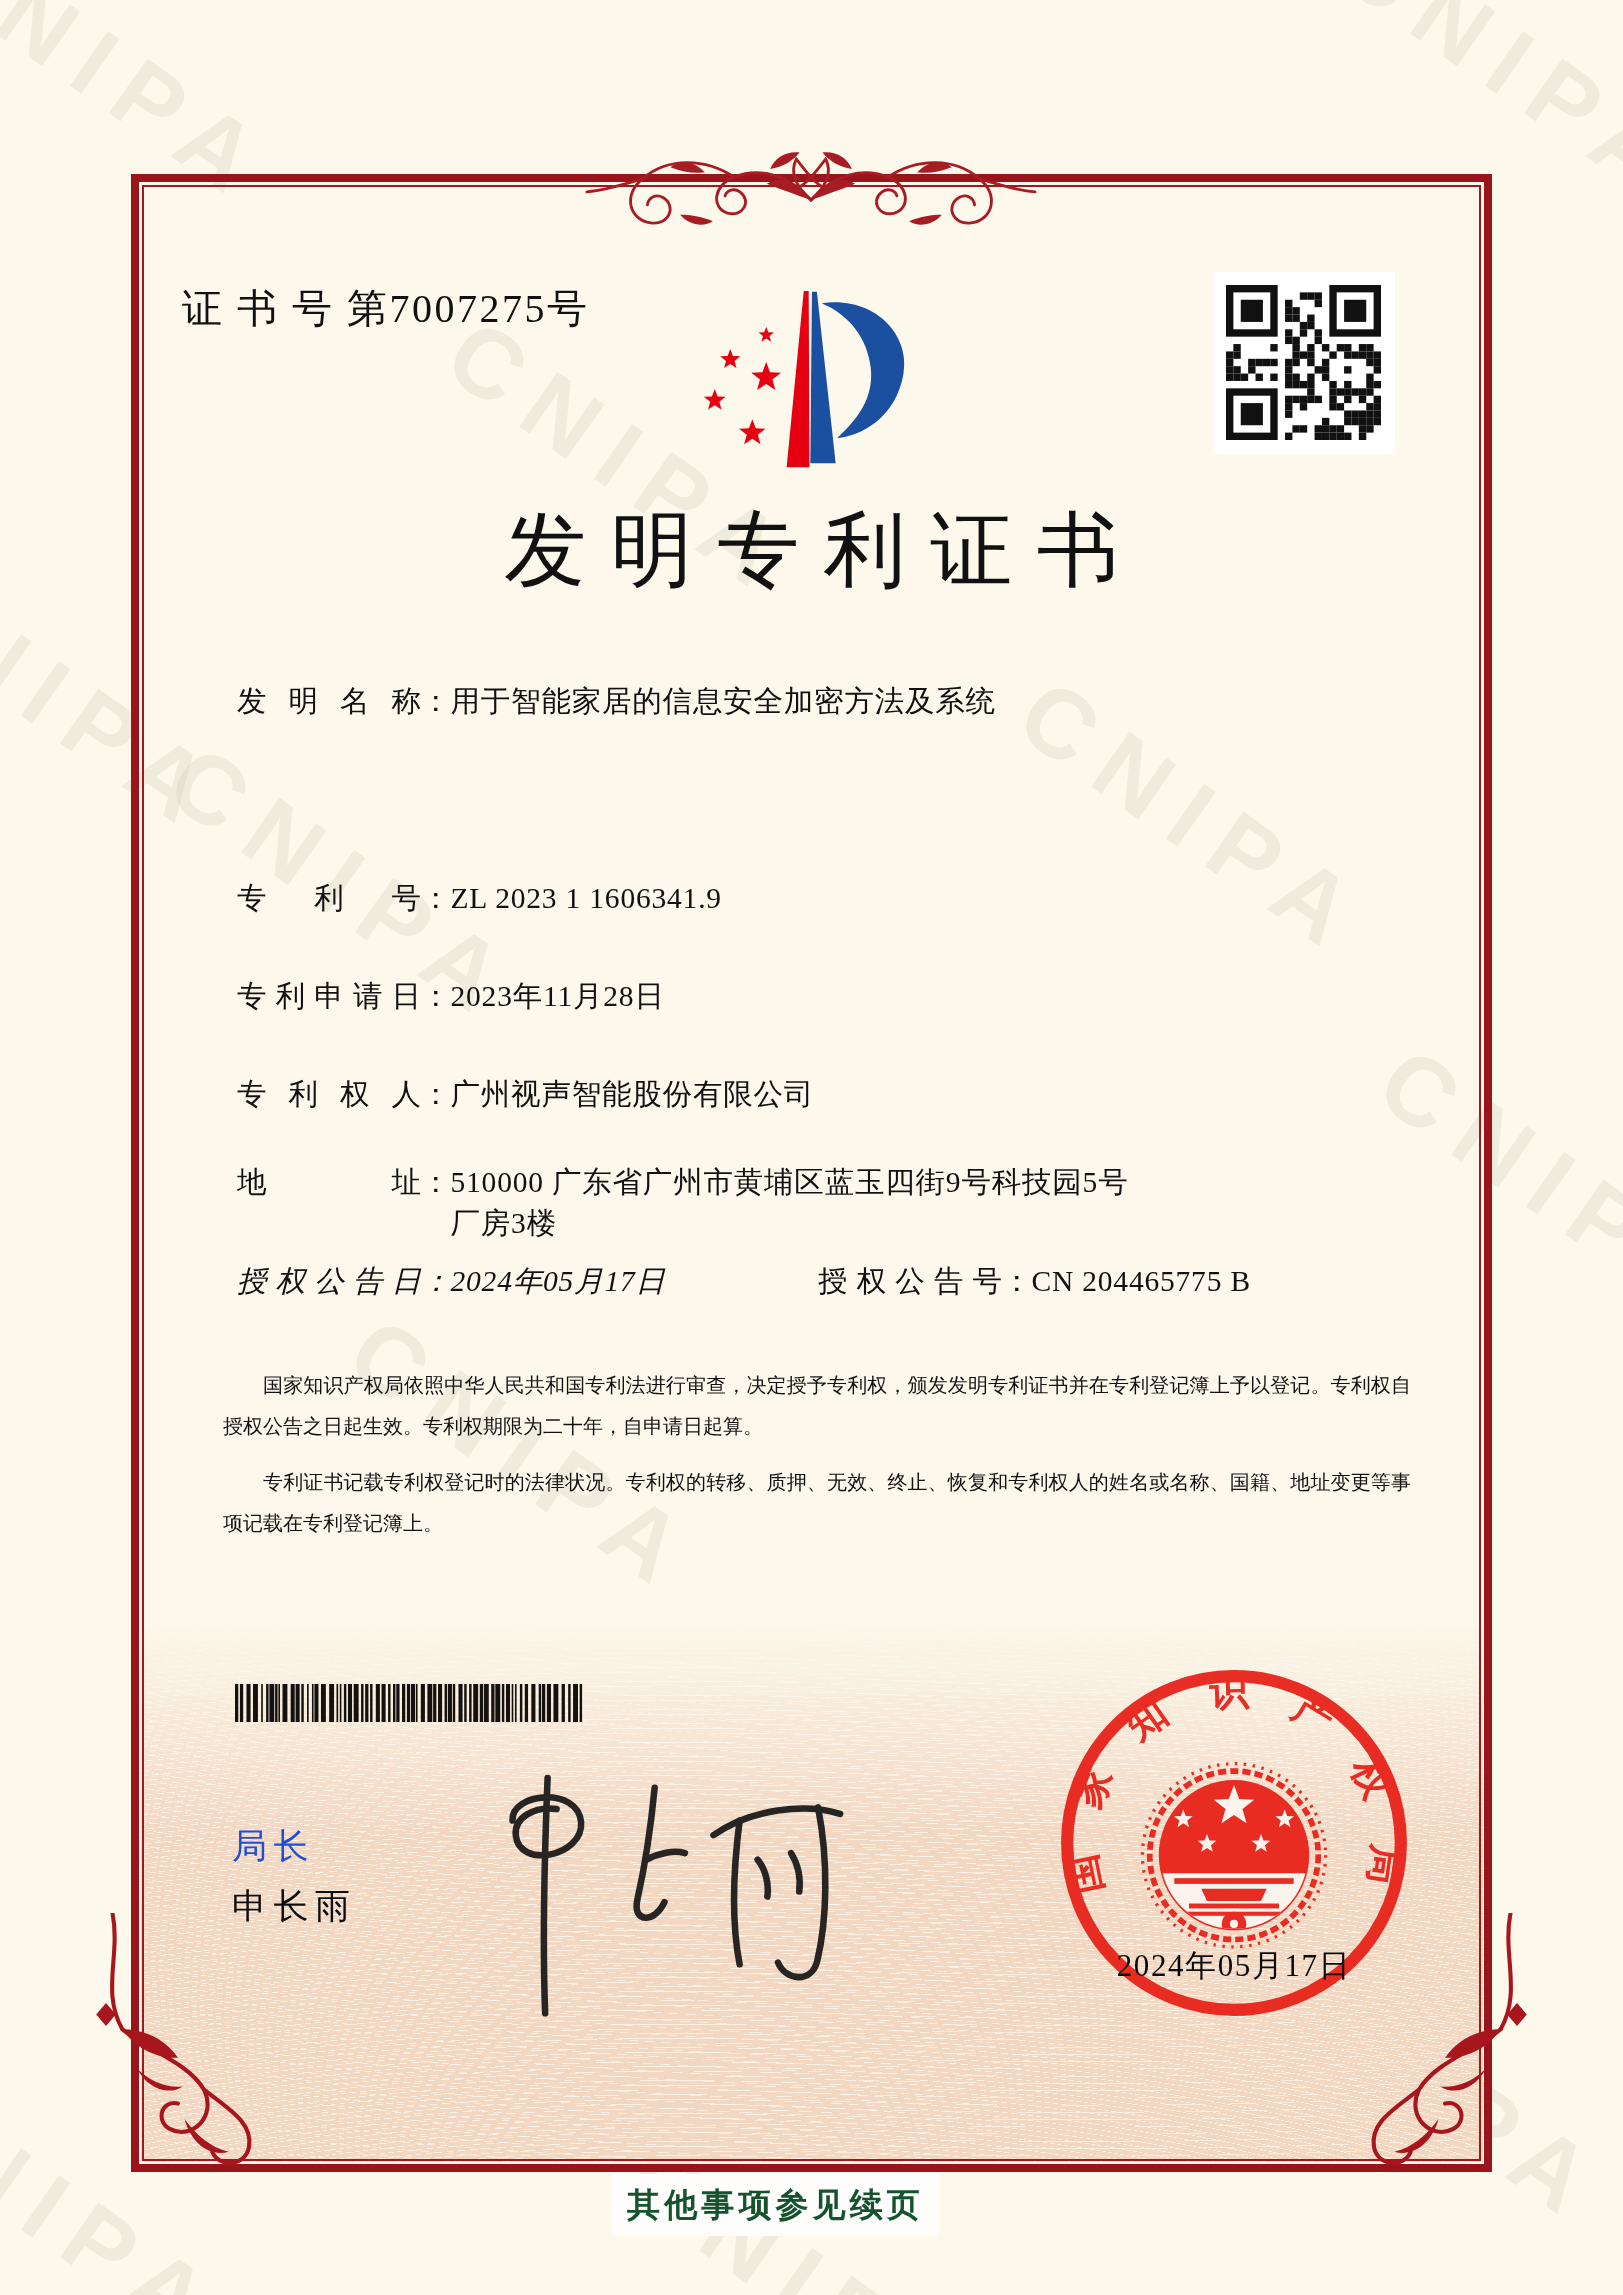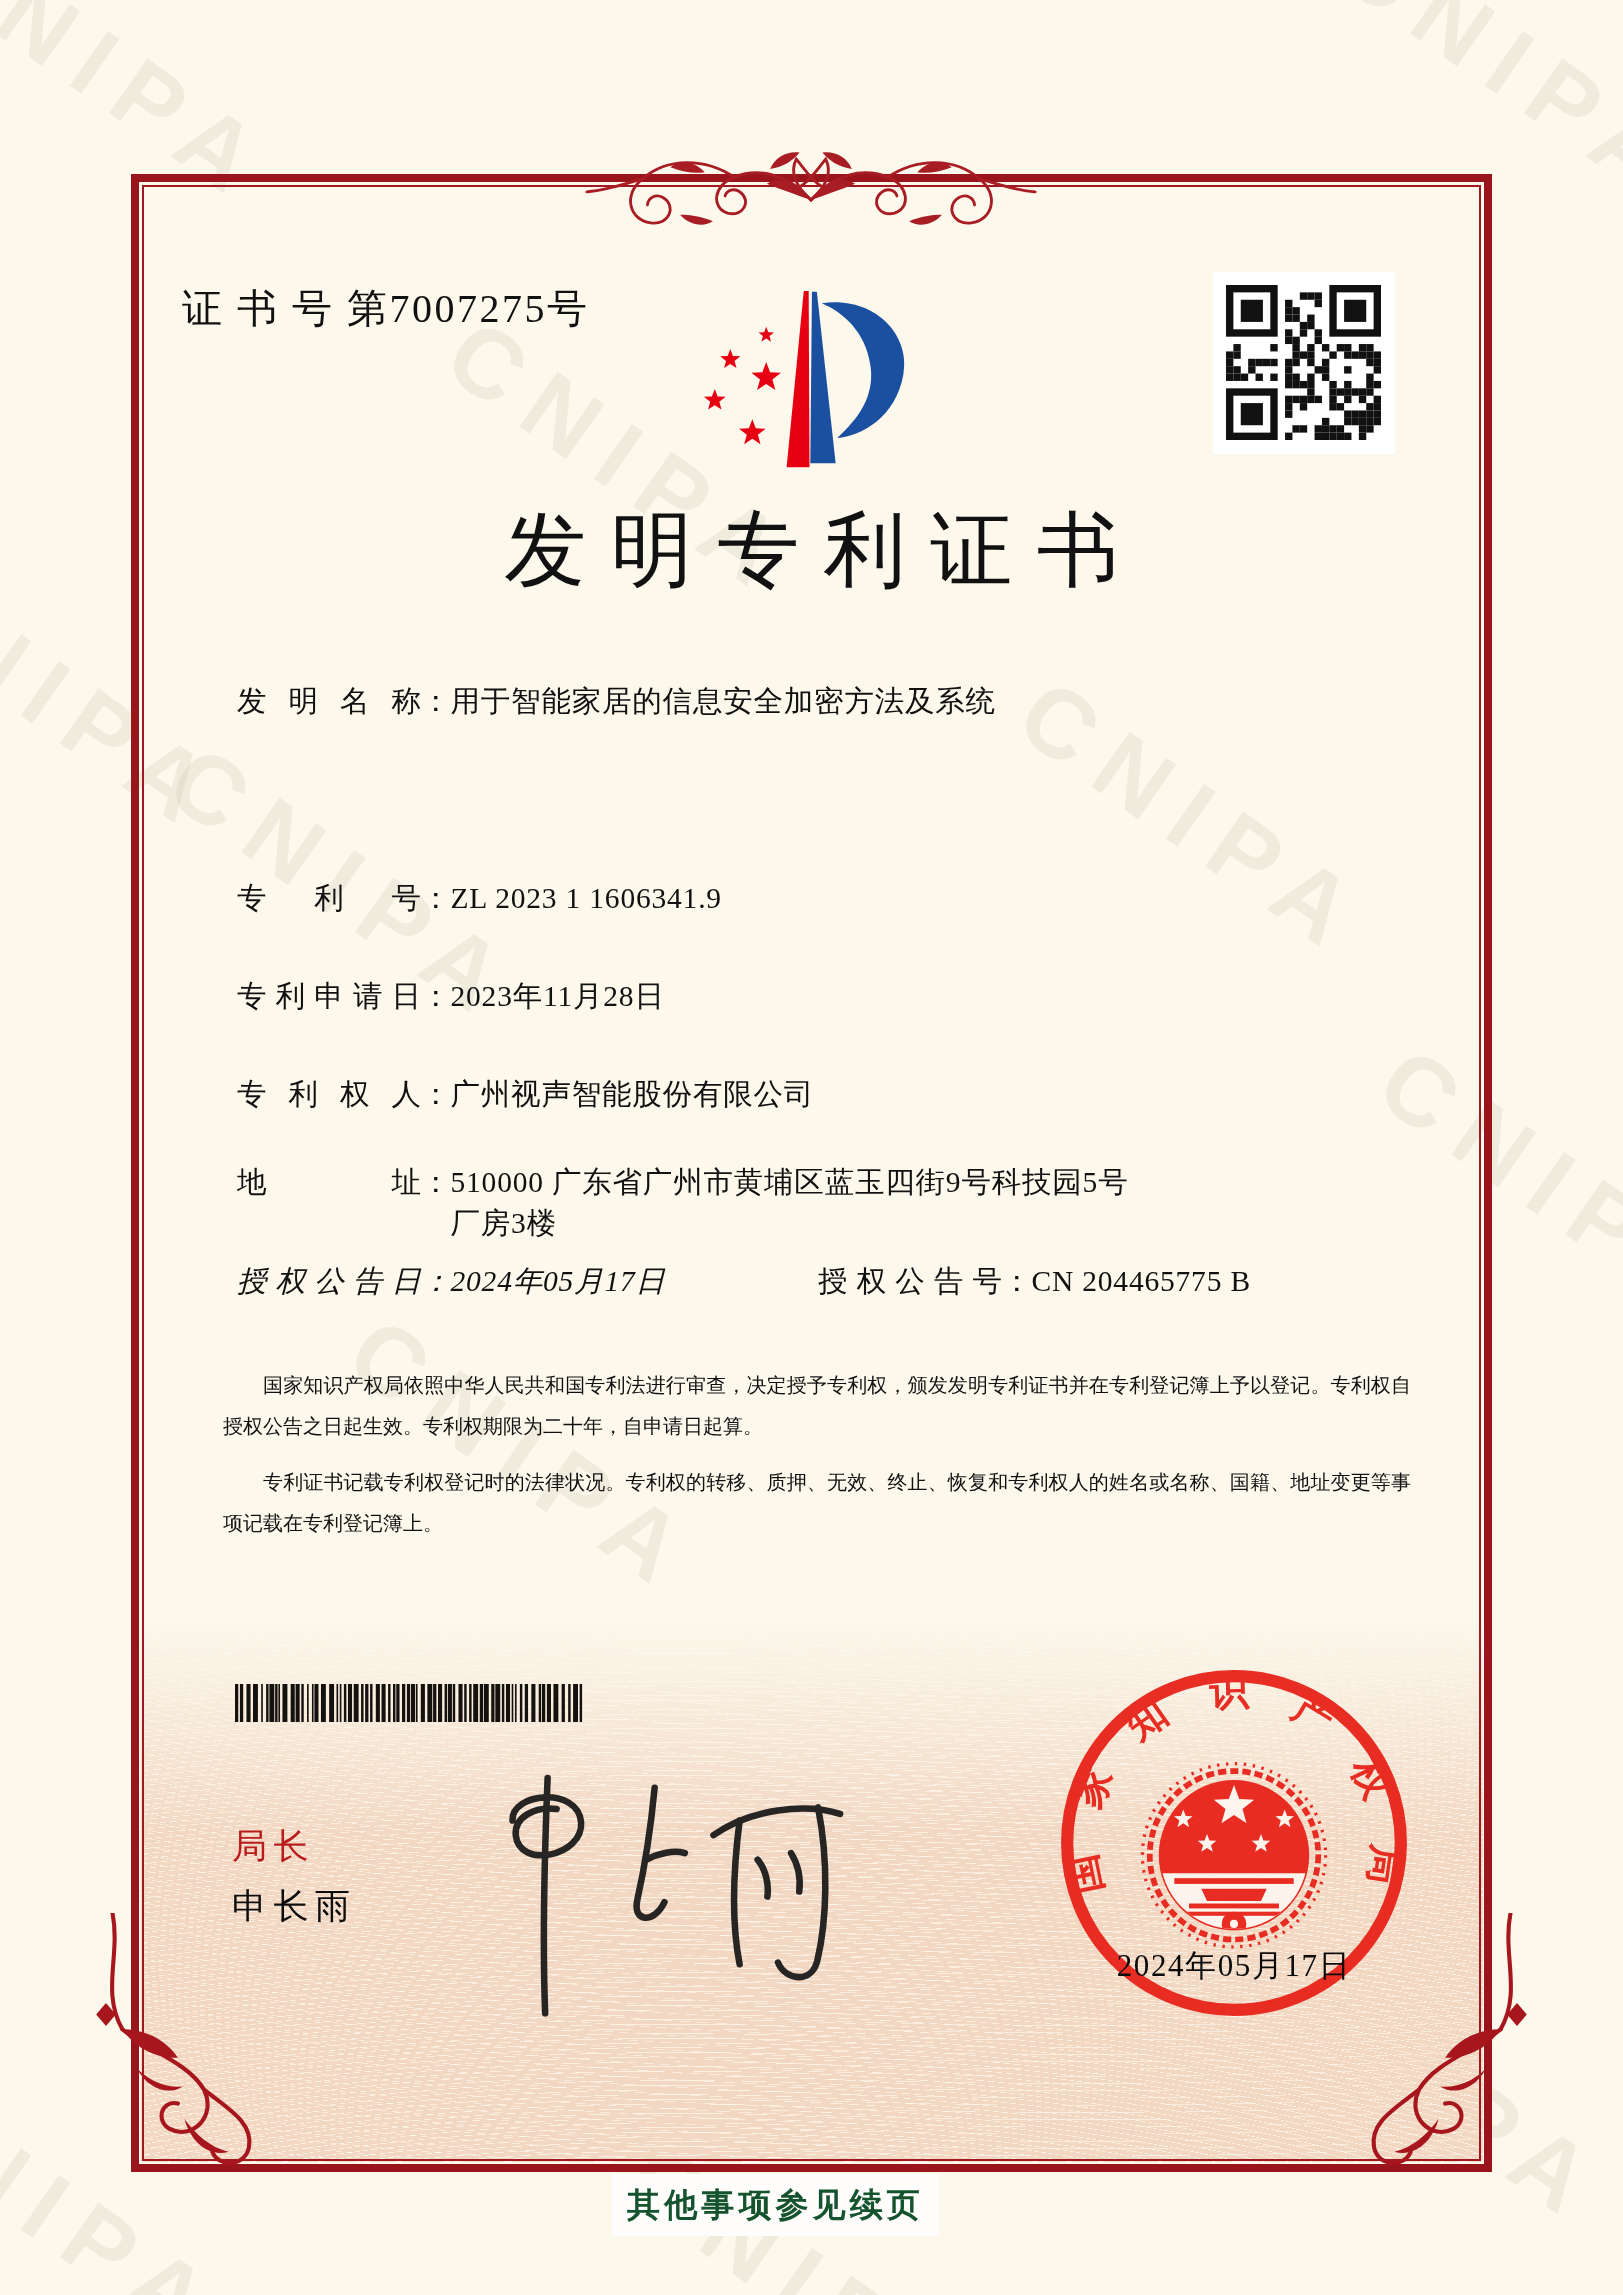--- a/index.html
+++ b/index.html
@@ -51,21 +51,21 @@
   .fvalue{display:inline-block;vertical-align:top;letter-spacing:0.8px;}
   .fvalue.addr{width:683px;}
   
   .legal{
     position:absolute;z-index:3;left:223px;top:1344px;width:1188px;
     font-size:20px;line-height:41px;text-align:justify;margin-top:21px;
   }
   .legal p{margin:0 0 14.7px 0;text-indent:2em;}
   
   .barcode{position:absolute;z-index:3;left:235px;top:1684px;}
-  .sig-title{position:absolute;z-index:3;left:232px;top:1823px;font-family:"Liberation Sans","DejaVu Sans",sans-serif;font-size:35px;letter-spacing:6.5px;color:#b91c1c;}
+  .sig-title{position:absolute;z-index:3;left:232px;top:1823px;font-family:"Liberation Sans","DejaVu Sans",sans-serif;font-size:35px;letter-spacing:6.5px;color:#1d4ed8;}
   .sig-name{position:absolute;z-index:3;left:232px;top:1883px;font-family:"Liberation Sans","DejaVu Sans",sans-serif;font-size:35px;letter-spacing:6.5px;color:#0d0d0d;}
   .signature{position:absolute;z-index:3;left:470px;top:1763px;}
   .seal{position:absolute;z-index:4;left:1050px;top:1659px;opacity:.95;}
   .seal-date{position:absolute;z-index:5;left:1050px;top:1945px;width:368px;text-align:center;font-size:31px;letter-spacing:1.6px;color:#0b0b0b;}
   .page-num{position:absolute;z-index:3;left:131px;top:2104px;width:1309px;text-align:center;font-size:25px;}
   .cont-band{
     position:absolute;z-index:3;left:612px;top:2174px;width:327px;height:62px;background:#fefdfb;
     display:flex;align-items:center;justify-content:center;
   }
   .cont-band span{font-size:33px;font-weight:600;letter-spacing:4.1px;color:#14532d;}

